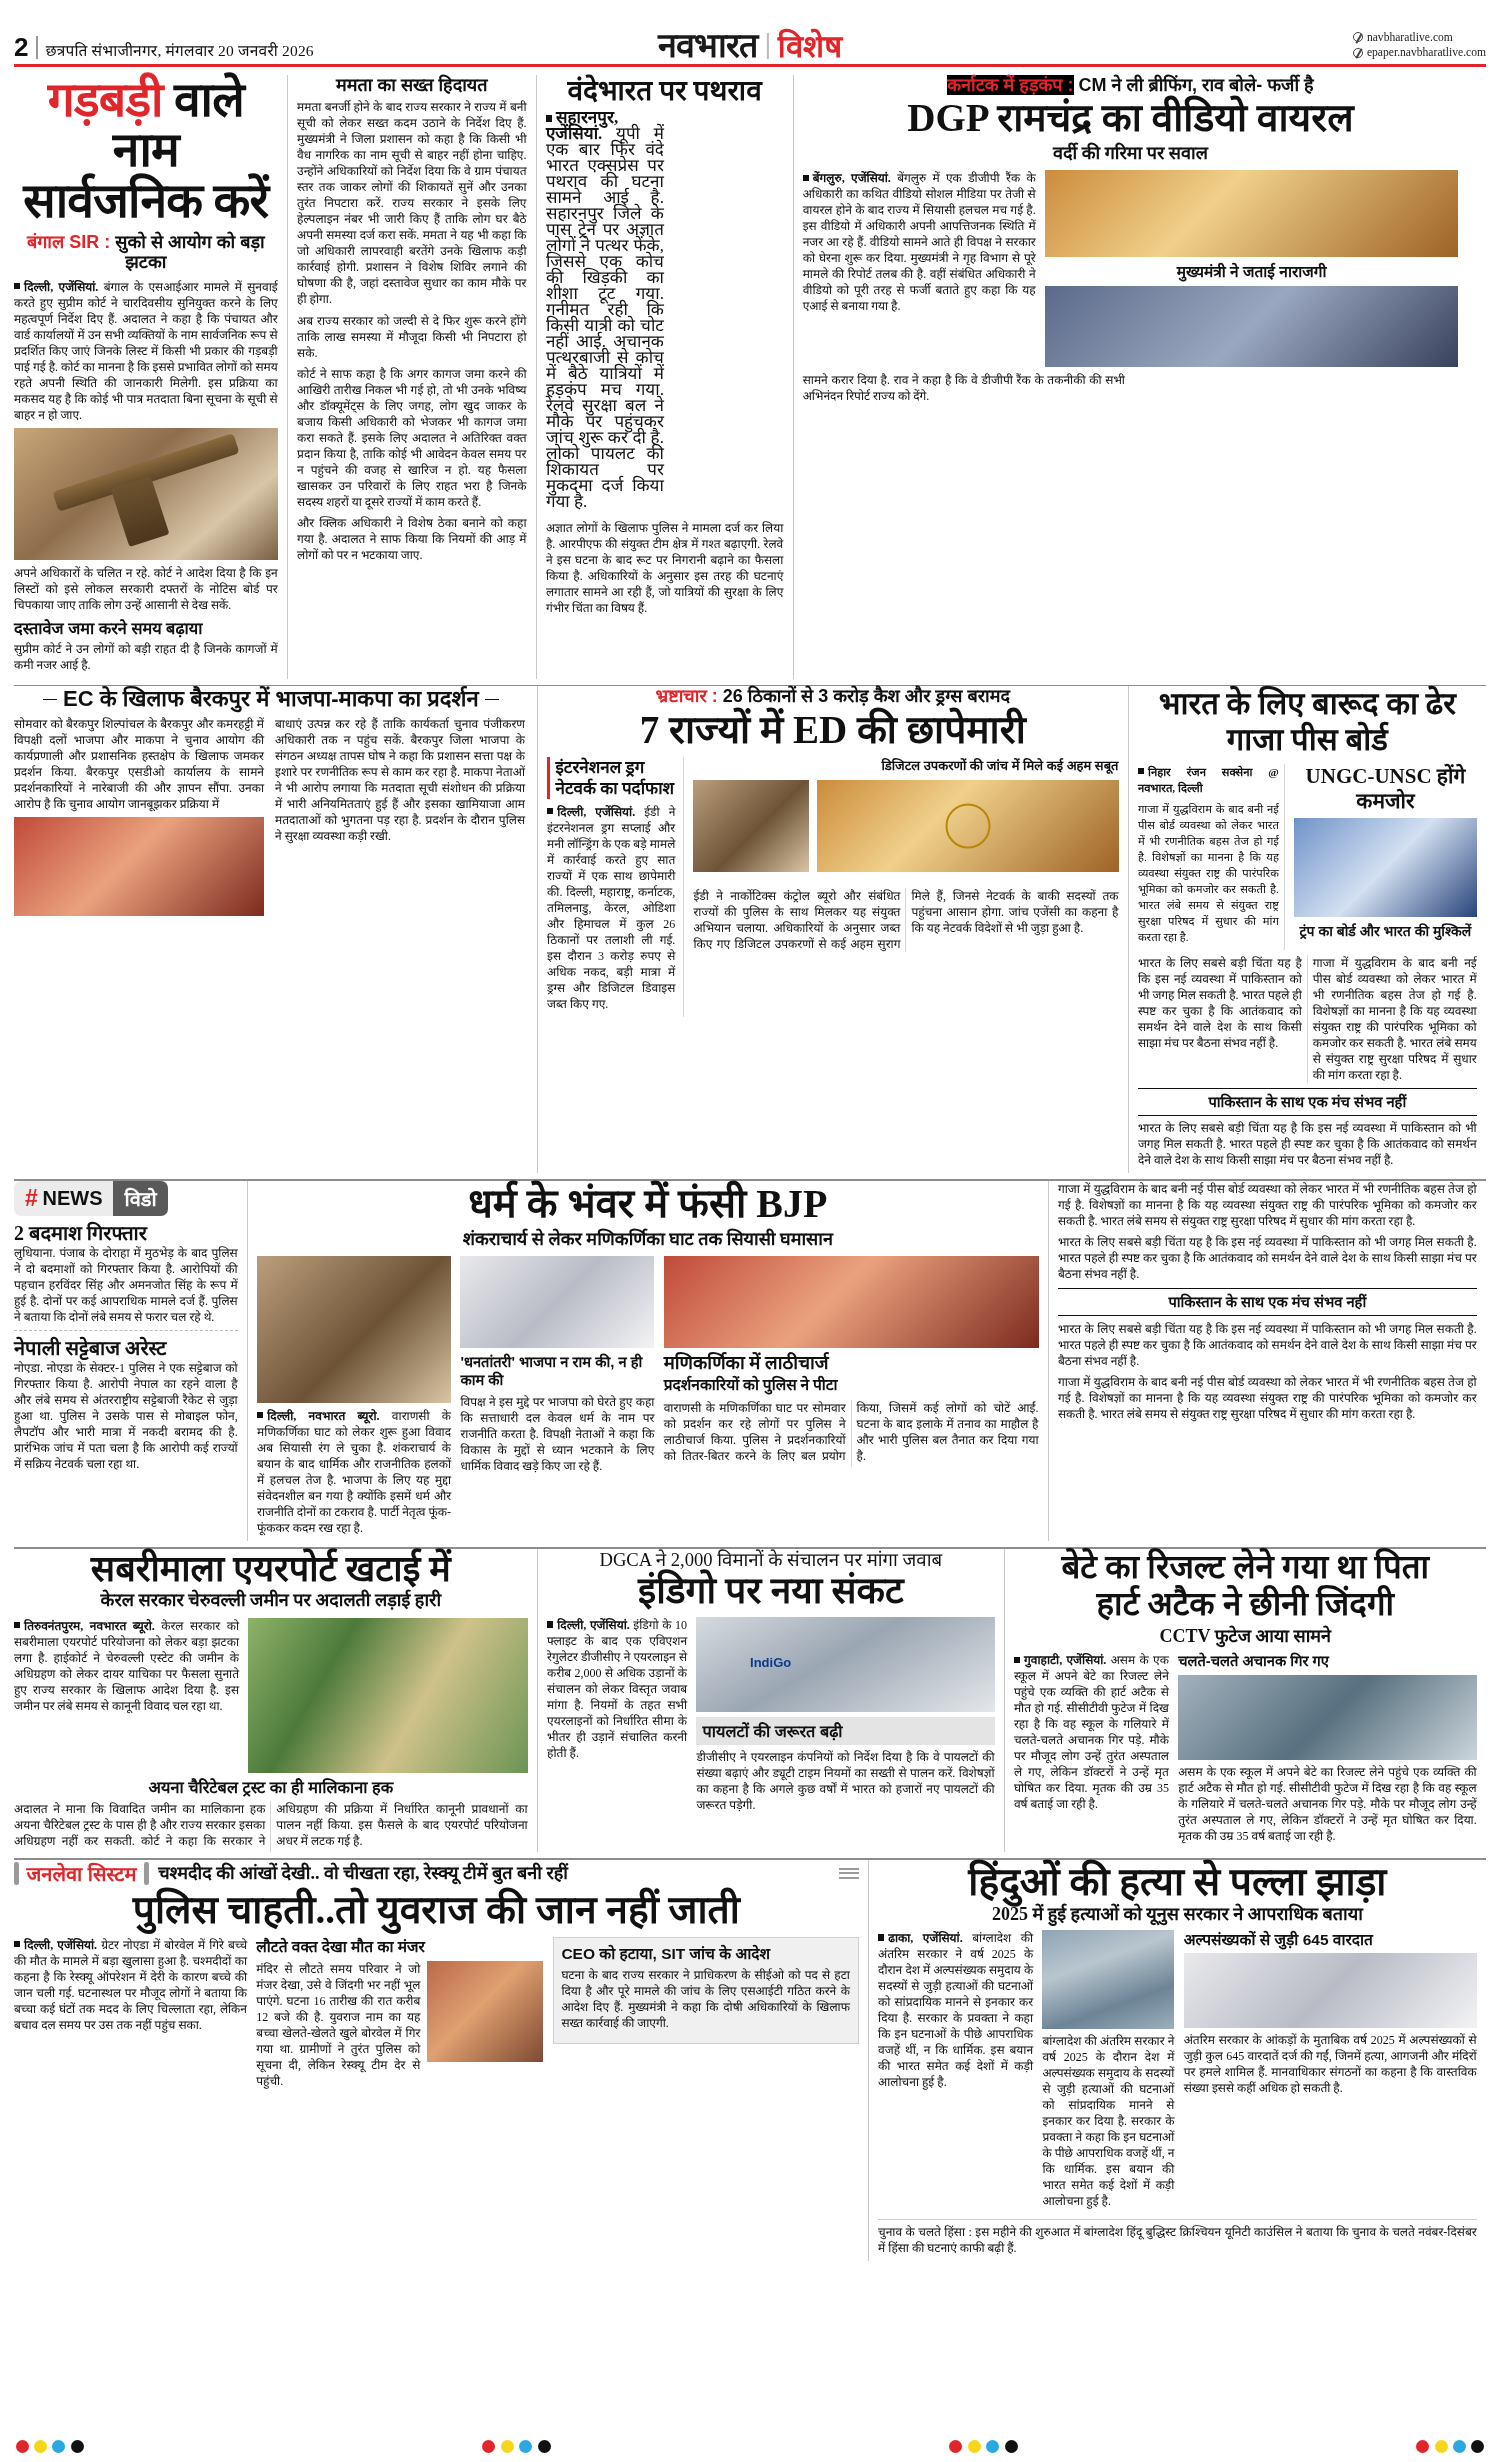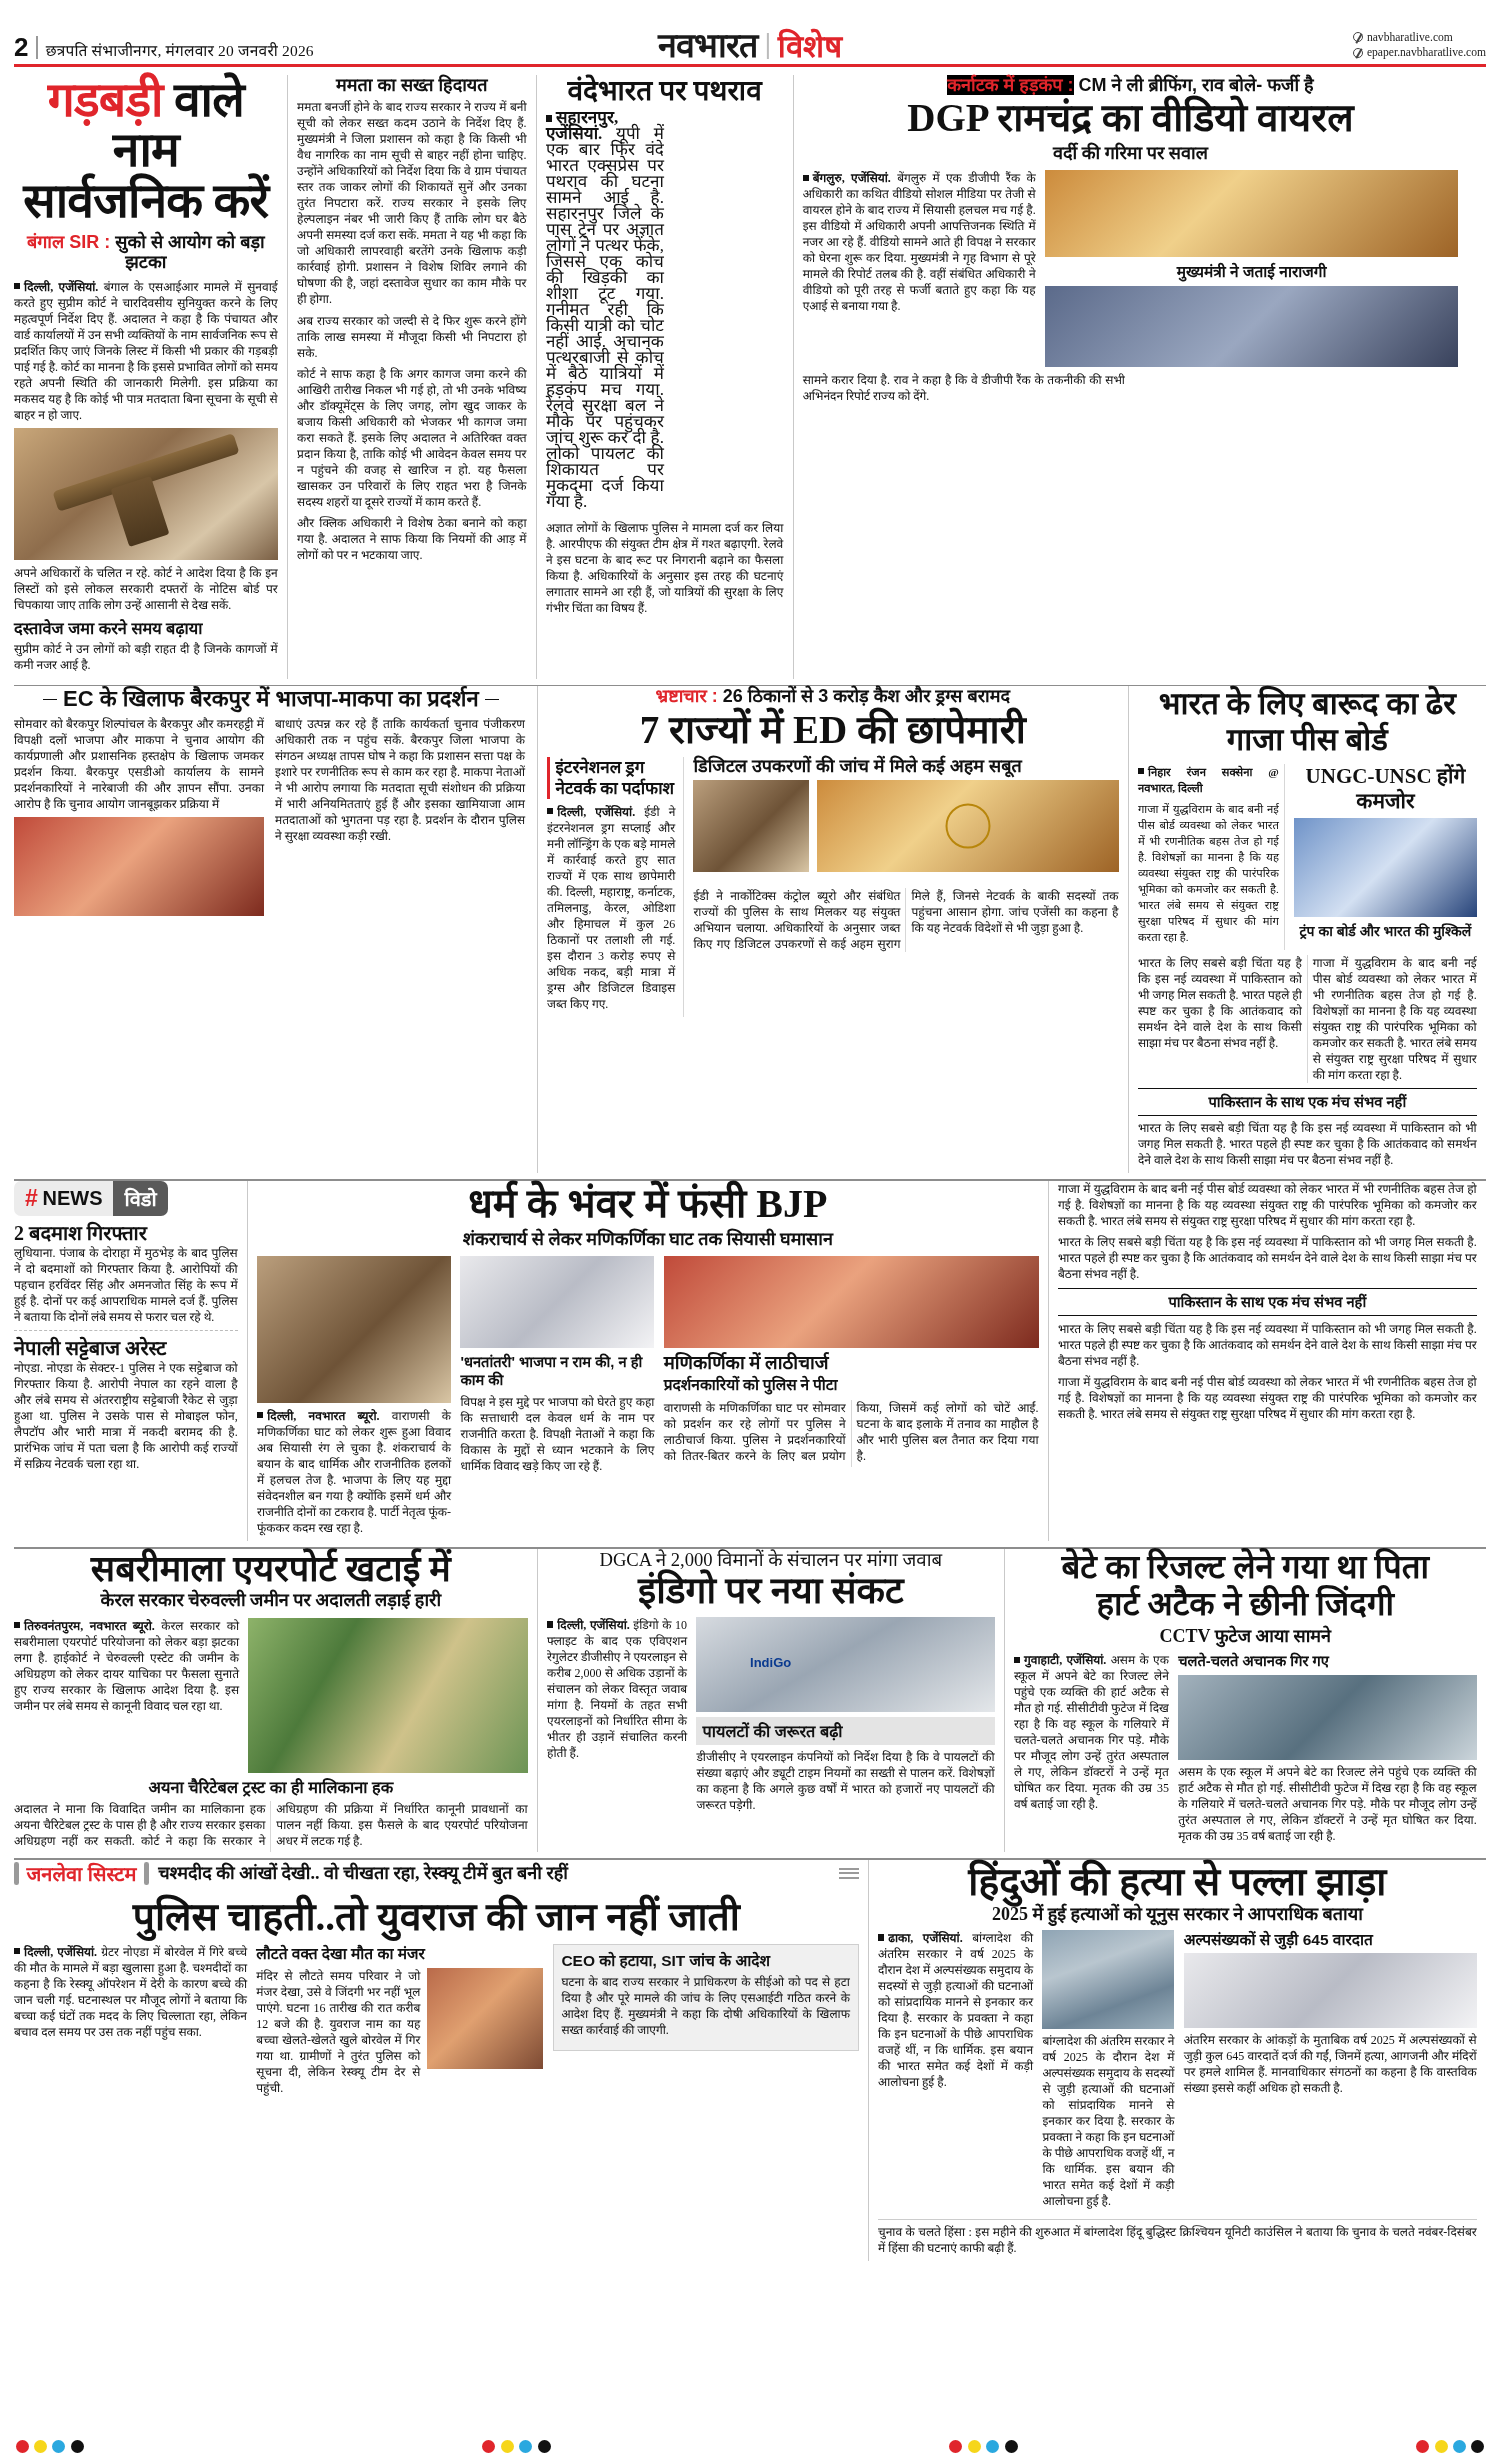--- a/index.html
+++ b/index.html
@@ -251,21 +251,21 @@
       <div class="hl2 center" style="font-size:39px;line-height:43px;margin-top:1.6px;">7 राज्यों में ED की छापेमारी</div>
       <div style="display:flex; gap:9.3px; margin-top:6.2px;">
         <div style="width:137px; border-right:0.8px solid #d7d7d7; padding-right:7.8px;">
           <div class="hl4" style="font-size:17px;line-height:21px;border-left:3.1px solid #e0252b;padding-left:5.4px;">इंटरनेशनल ड्रग नेटवर्क का पर्दाफाश</div>
           <div class="body" style="margin-top:4.7px;">
             <p><span class="sq"></span><span class="byl">दिल्ली, एजेंसियां.</span>
             <span>ईडी ने इंटरनेशनल ड्रग सप्लाई और मनी लॉन्ड्रिंग के एक बड़े मामले में कार्रवाई करते हुए सात राज्यों में एक साथ छापेमारी की. दिल्ली, महाराष्ट्र, कर्नाटक, तमिलनाडु, केरल, ओडिशा और हिमाचल में कुल 26 ठिकानों पर तलाशी ली गई. इस दौरान 3 करोड़ रुपए से अधिक नकद, बड़ी मात्रा में ड्रग्स और डिजिटल डिवाइस जब्त किए गए.</span></p>
           </div>
         </div>
         <div style="flex:1;">
-          <div class="hl5" style="font-size:18px;line-height:18.6px;">डिजिटल उपकरणों की जांच में मिले कई अहम सबूत</div>
+          <div class="hl5" style="font-size:13px;line-height:18.6px;text-align:right;">डिजिटल उपकरणों की जांच में मिले कई अहम सबूत</div>
           <div style="display:flex;gap:7.8px;margin-top:4.7px;">
             <div class="photo p11" style="width:116px;height:92px;"></div>
             <div class="photo p7" style="flex:1;height:92px;position:relative;">
               <div style="position:absolute;left:50%;top:50%;transform:translate(-50%,-50%);width:45px;height:45px;border:2.3px solid #b8860b;border-radius:50%;"></div>
             </div>
           </div>
           <div class="body twocol" style="margin-top:16px;">
             <p>ईडी ने नार्कोटिक्स कंट्रोल ब्यूरो और संबंधित राज्यों की पुलिस के साथ मिलकर यह संयुक्त अभियान चलाया. अधिकारियों के अनुसार जब्त किए गए डिजिटल उपकरणों से कई अहम सुराग मिले हैं, जिनसे नेटवर्क के बाकी सदस्यों तक पहुंचना आसान होगा. जांच एजेंसी का कहना है कि यह नेटवर्क विदेशों से भी जुड़ा हुआ है.</p>
           </div>
         </div>
@@ -452,21 +452,21 @@
           <span class="tag-red">जनलेवा सिस्टम</span>
           <span class="stripe-bar"></span>
         </div>
         <div class="sub-b" style="flex:1;">चश्मदीद की आंखों देखी.. वो चीखता रहा, रेस्क्यू टीमें बुत बनी रहीं</div>
         <span class="hamb">
             <i></i>
             <i></i>
             <i></i>
           </span>
       </div>
-      <div class="hl2 center" style="font-size:39px;line-height:43px;margin-top:8px;">पुलिस चाहती..तो युवराज की जान नहीं जाती</div>
+      <div class="hl2 center" style="font-size:39px;line-height:43px;margin-top:1px;">पुलिस चाहती..तो युवराज की जान नहीं जाती</div>
       <div style="display:flex;gap:9.3px;margin-top:6.2px;">
         <div style="width:233px;">
           <div class="body">
             <p><span class="sq"></span><span class="byl">दिल्ली, एजेंसियां.</span>
             <span>ग्रेटर नोएडा में बोरवेल में गिरे बच्चे की मौत के मामले में बड़ा खुलासा हुआ है. चश्मदीदों का कहना है कि रेस्क्यू ऑपरेशन में देरी के कारण बच्चे की जान चली गई. घटनास्थल पर मौजूद लोगों ने बताया कि बच्चा कई घंटों तक मदद के लिए चिल्लाता रहा, लेकिन बचाव दल समय पर उस तक नहीं पहुंच सका.</span></p>
           </div>
         </div>
         <div style="width:287px;">
           <div class="hl5" style="font-size:15.5px;">लौटते वक्त देखा मौत का मंजर</div>
           <div style="display:flex;gap:7px;margin-top:3.9px;">

